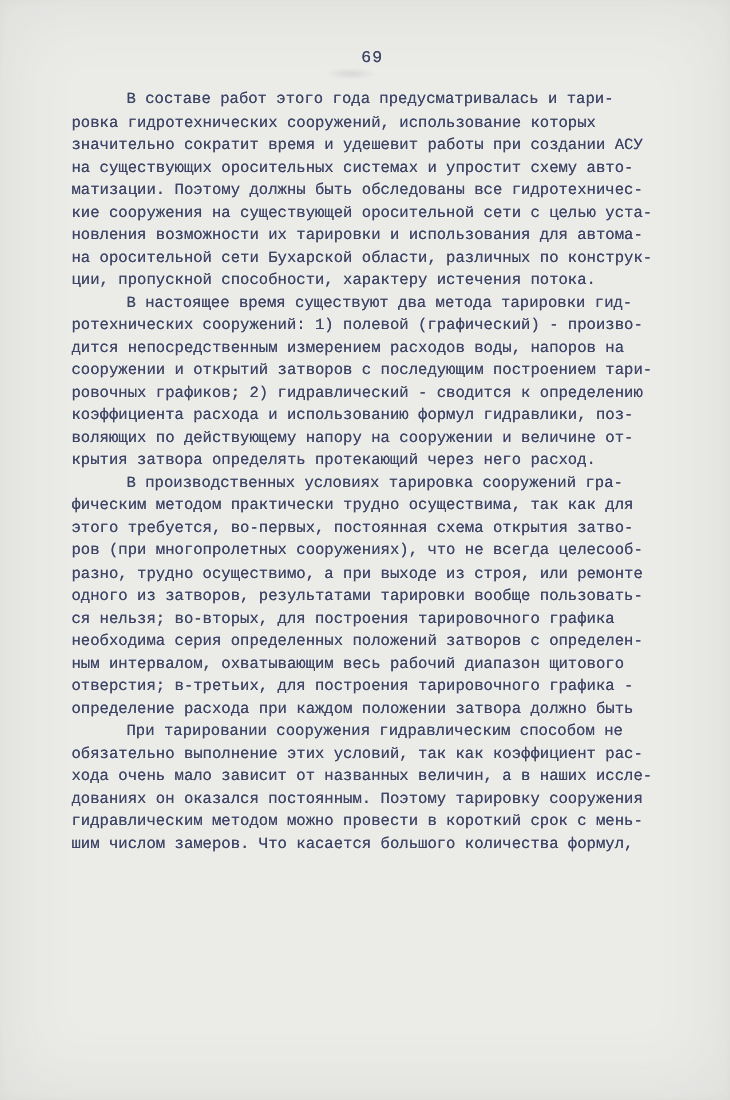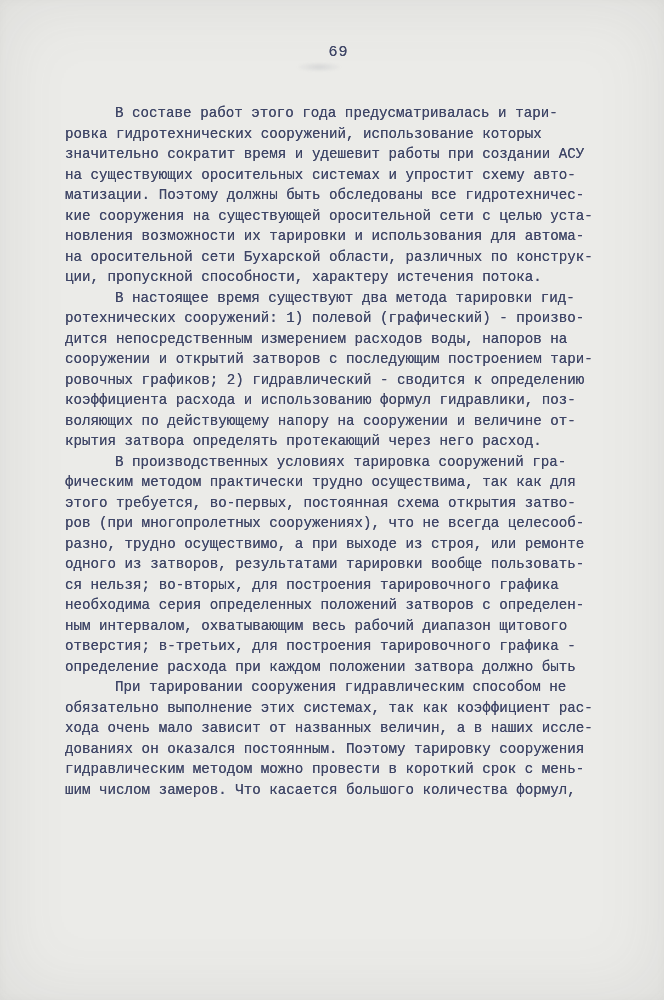--- a/index.html
+++ b/index.html
@@ -35,21 +35,21 @@
     position: absolute;
     left: 296px;
     top: 62px;
     width: 46px;
     height: 10px;
     background: radial-gradient(ellipse at center, rgba(120,125,140,0.18), rgba(120,125,140,0) 70%);
     border-radius: 50%;
     filter: blur(1px);
   }
   .text-block {
-    margin: 42px auto 0 auto;
+    margin: 20px auto 0 auto;
     width: 534px;
     font-size: 14.2px;
     line-height: 20.5px;
     text-shadow: 0 0 0.6px rgba(62,69,102,0.85);
   }
   .line {
     white-space: pre;
     overflow: hidden;
   }
   .line.indent {
@@ -85,19 +85,19 @@
       <div class="line">этого требуется, во-первых, постоянная схема открытия затво-</div>
       <div class="line">ров (при многопролетных сооружениях), что не всегда целесооб-</div>
       <div class="line">разно, трудно осуществимо, а при выходе из строя, или ремонте</div>
       <div class="line">одного из затворов, результатами тарировки вообще пользовать-</div>
       <div class="line">ся нельзя; во-вторых, для построения тарировочного графика</div>
       <div class="line">необходима серия определенных положений затворов с определен-</div>
       <div class="line">ным интервалом, охватывающим весь рабочий диапазон щитового</div>
       <div class="line">отверстия; в-третьих, для построения тарировочного графика -</div>
       <div class="line">определение расхода при каждом положении затвора должно быть</div>
       <div class="line indent">При тарировании сооружения гидравлическим способом не</div>
-      <div class="line">обязательно выполнение этих системах, так как коэффициент рас-</div>
+      <div class="line">обязательно выполнение этих условий, так как коэффициент рас-</div>
       <div class="line">хода очень мало зависит от названных величин, а в наших иссле-</div>
       <div class="line">дованиях он оказался постоянным. Поэтому тарировку сооружения</div>
       <div class="line">гидравлическим методом можно провести в короткий срок с мень-</div>
       <div class="line">шим числом замеров. Что касается большого количества формул,</div>
     </div>
 </div>
 
 </body></html>

